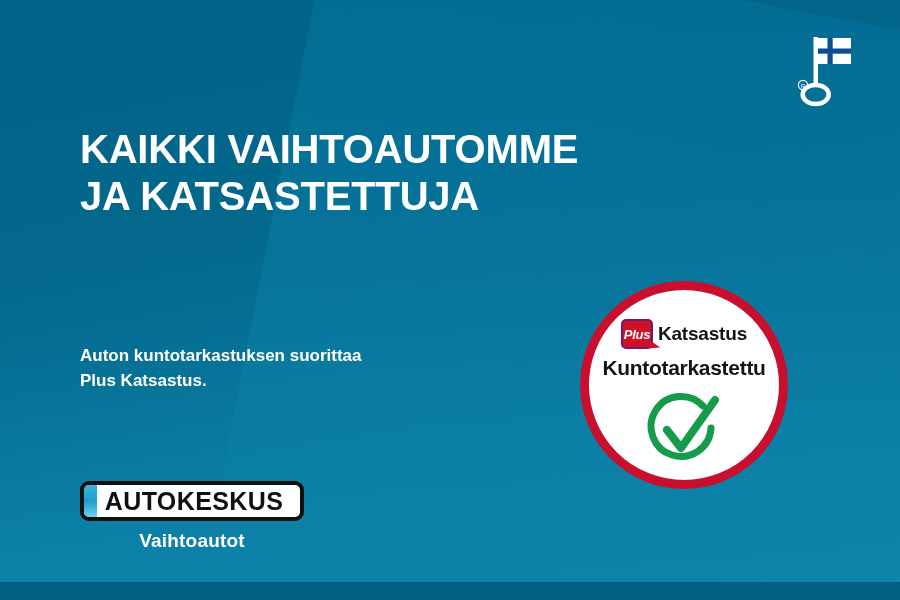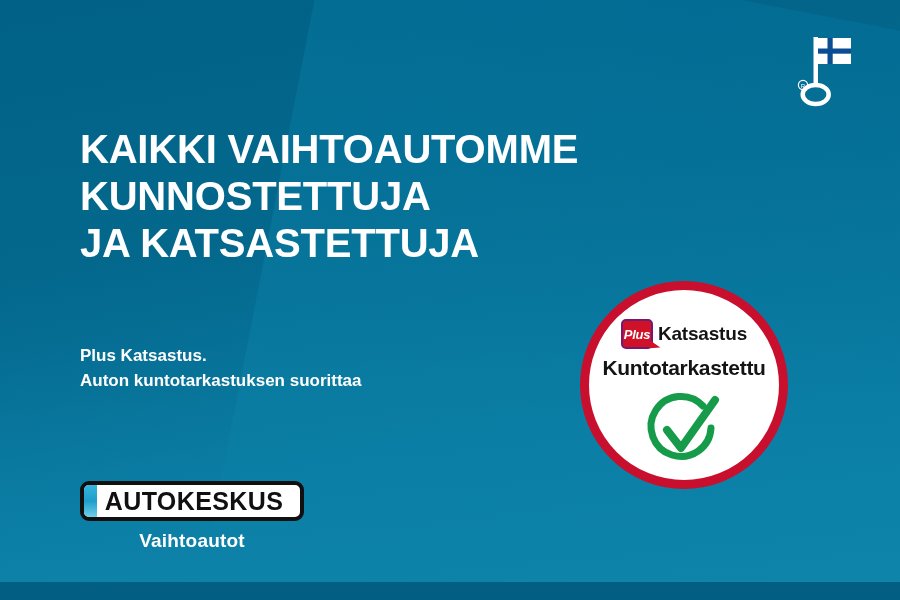--- a/index.html
+++ b/index.html
@@ -120,27 +120,26 @@
       <rect x="32" y="20.5" width="33" height="5.2" fill="#0a4d93"></rect>
       <rect x="41.5" y="10" width="5.2" height="26" fill="#0a4d93"></rect>
 
       <circle cx="17" cy="57" r="4.6" fill="none" stroke="#ffffff" stroke-width="1.2"></circle>
       <text x="17" y="59.6" font-family="Liberation Sans, sans-serif" font-size="6" fill="#ffffff" text-anchor="middle">R</text>
     </svg>
   </div>
 
   <div class="headline">
     <span class="l">KAIKKI VAIHTOAUTOMME</span>
-    <span class="l">KUNNOSTETTUJA</span>
     <span class="l">JA KATSASTETTUJA</span>
   </div>
 
   <div class="subhead">
+    <span class="l">Auton kuntotarkastuksen suorittaa</span>
     <span class="l">Plus Katsastus.</span>
-    <span class="l">Auton kuntotarkastuksen suorittaa</span>
   </div>
 
   <div class="logo-wrap">
     <div class="plate">
       <div class="plate-band"></div>
       <div class="plate-text">AUTOKESKUS</div>
     </div>
     <div class="logo-sub">Vaihtoautot</div>
   </div>
 

